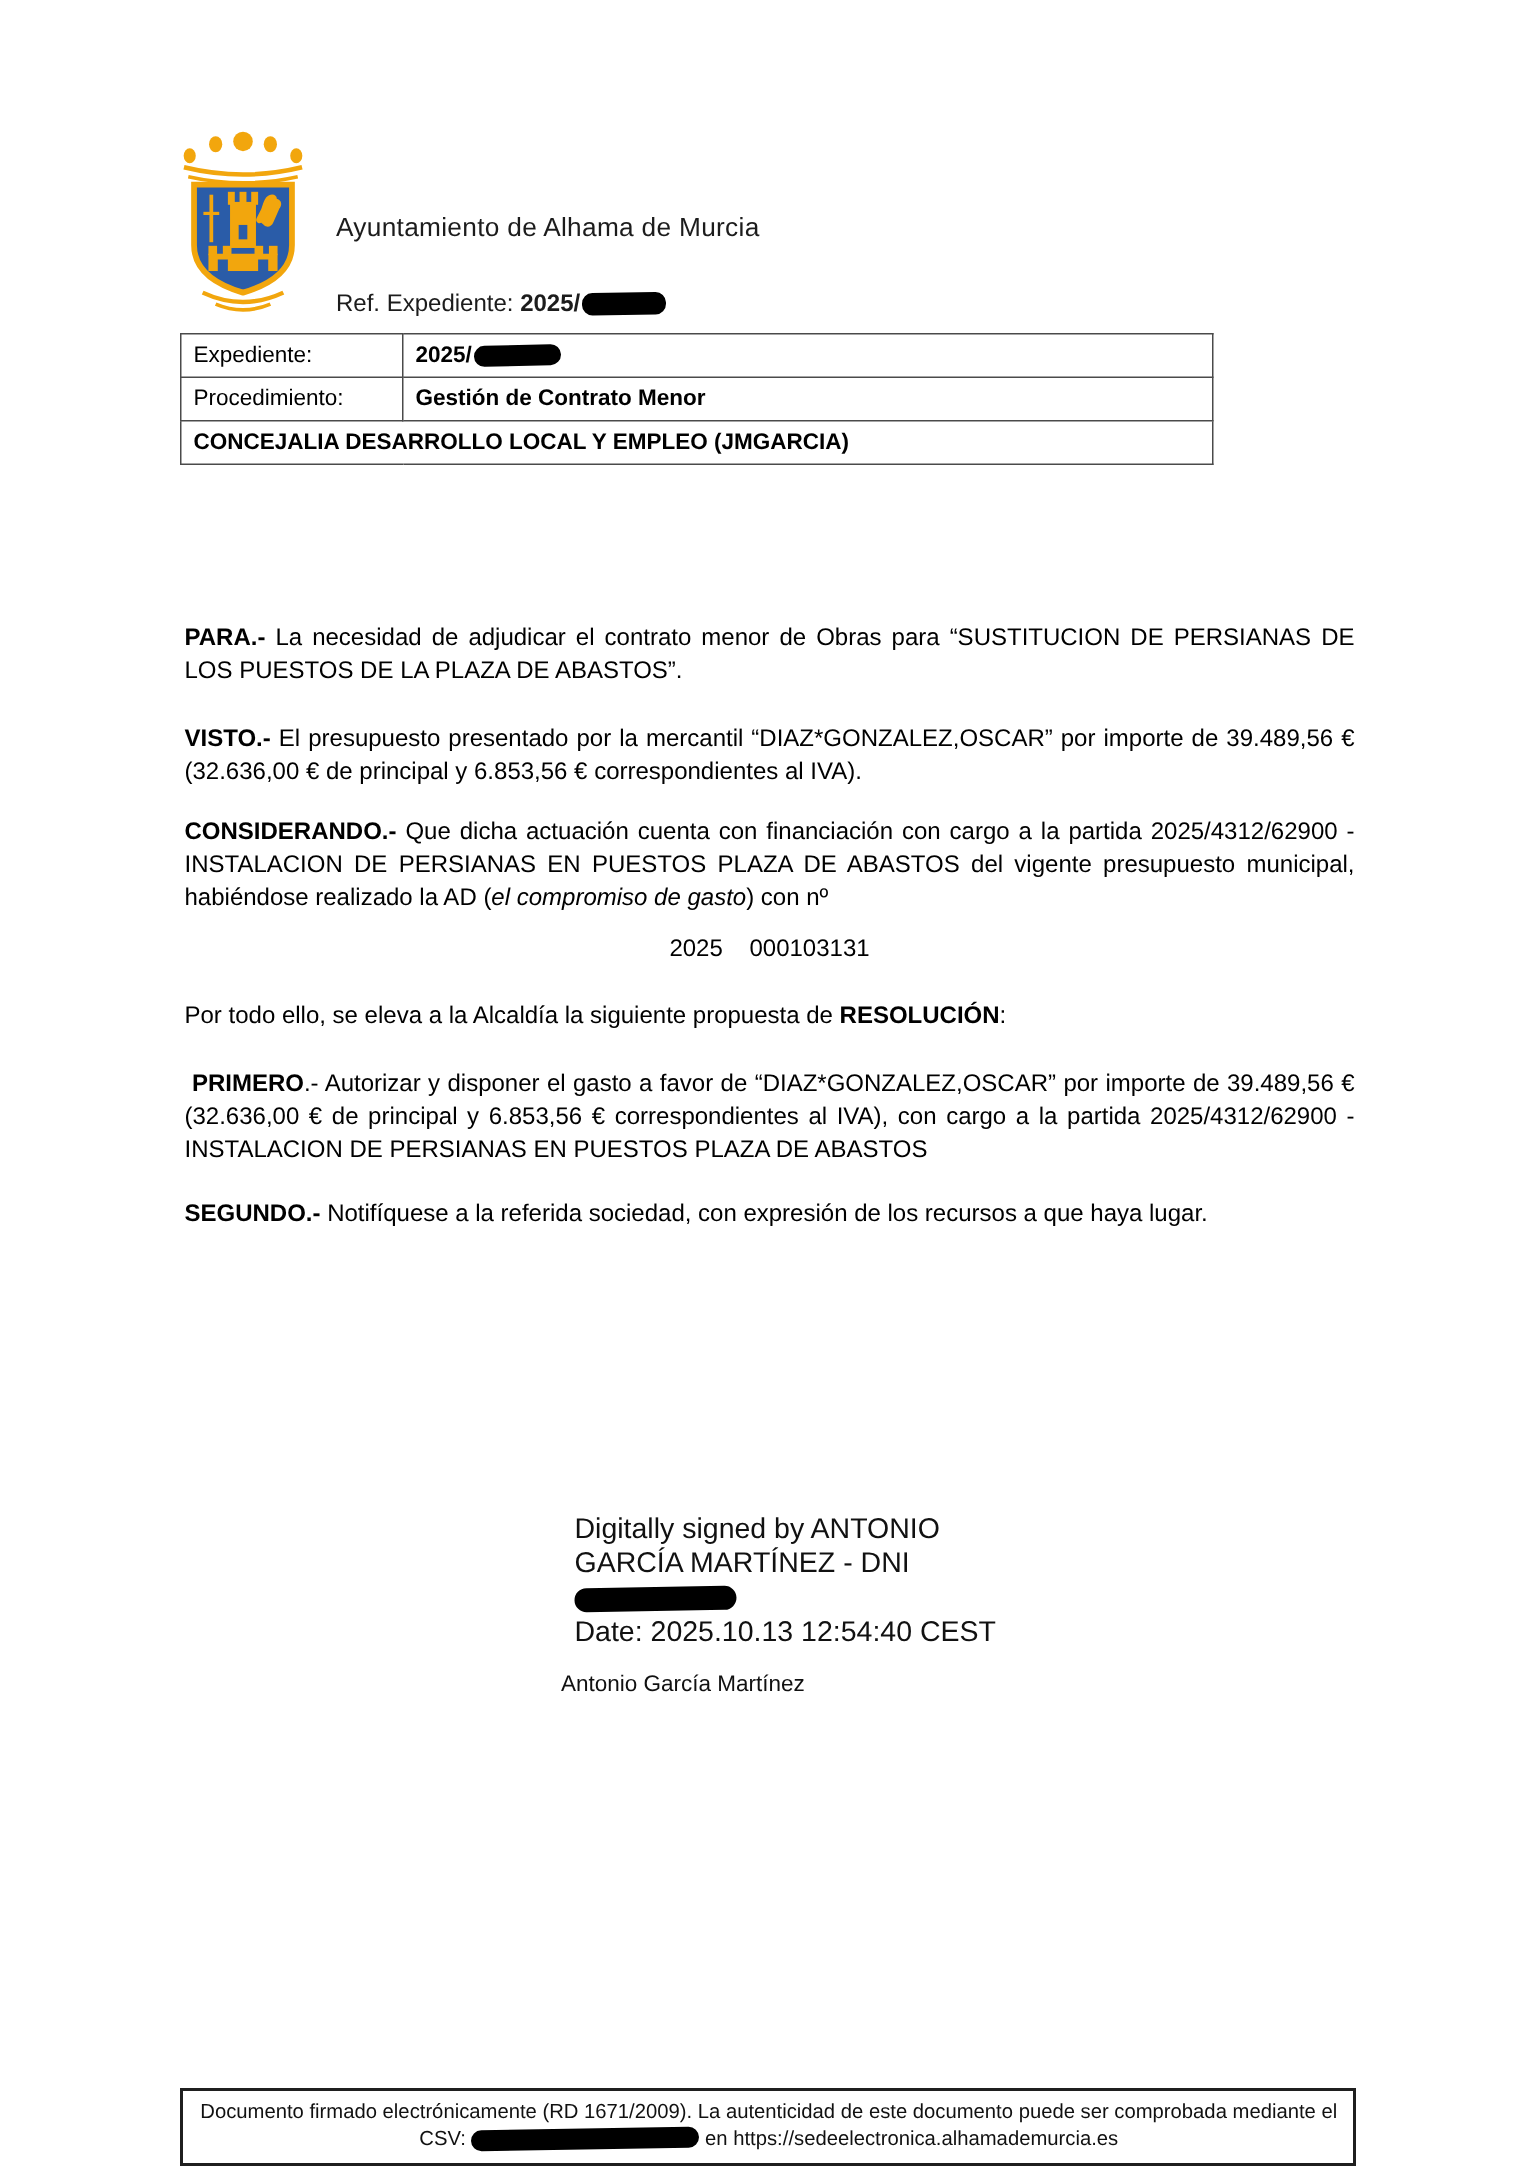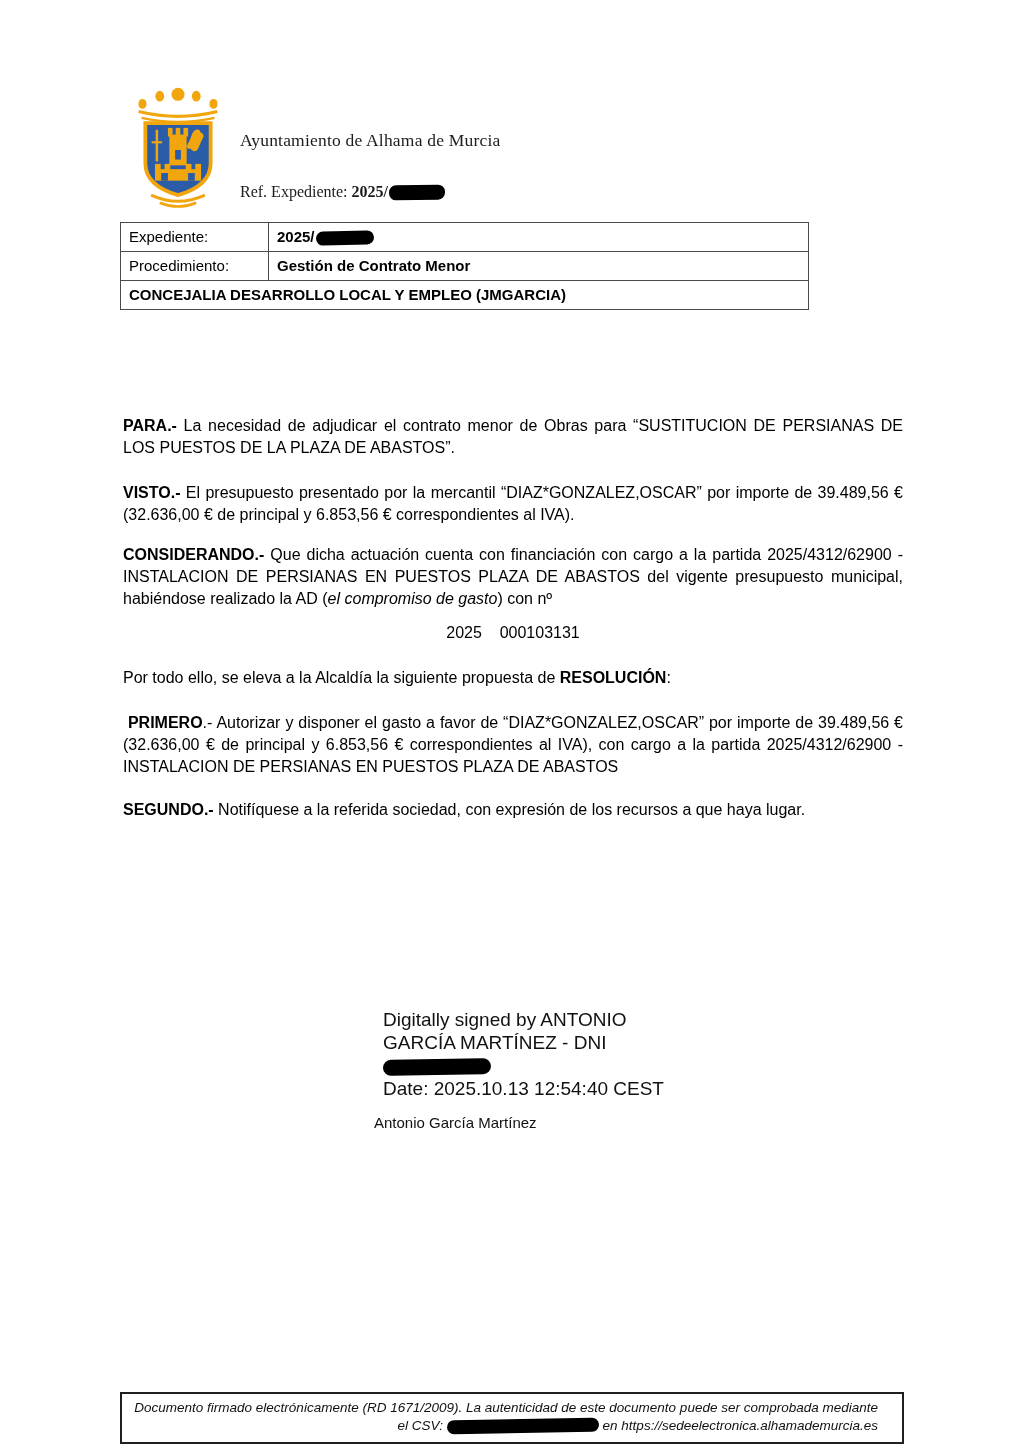--- a/index.html
+++ b/index.html
@@ -10,24 +10,23 @@
     height: 1447px;
     background: #ffffff;
     color: #000000;
     font-family: "Liberation Sans", sans-serif;
     overflow: hidden;
   }
 
   
   .header {
     position: absolute;
-    top: 86px; left: 130px;
+    top: 86px; left: 114px;
     display: flex;
-    align-items: center;
-    font-family: Liberation Serif, serif;
+    align-items: flex-end;
   }
   .logo-wrap { width: 96px; height: 126px; flex: 0 0 auto; }
   .header-text { margin-left: 14px; }
   .org-name {
     margin-top: 32px;
     font-size: 17.5px;
     color: #1c1c1c;
     letter-spacing: 0.2px;
   }
   .ref-line {
@@ -108,26 +107,25 @@
     font-size: 15px;
     color: #111;
   }
 
   
   .footer-box {
     position: absolute;
     top: 1392px; left: 120px;
     width: 784px;
     border: 2px solid #1f1f1f;
-    padding: 5px 24px 7px 9px;
+    padding: 5px 8px 7px 9px;
     font-size: 13.5px;
     line-height: 18px;
     color: #111;
-    text-align: right;
-    font-style: italic;
+    text-align: center;
   }
 </style>
 </head>
 <body>
 
 <div class="page">
 
   <div class="header">
     <div class="logo-wrap">
       <svg viewBox="0 0 100 130" width="96" height="126" aria-hidden="true">

